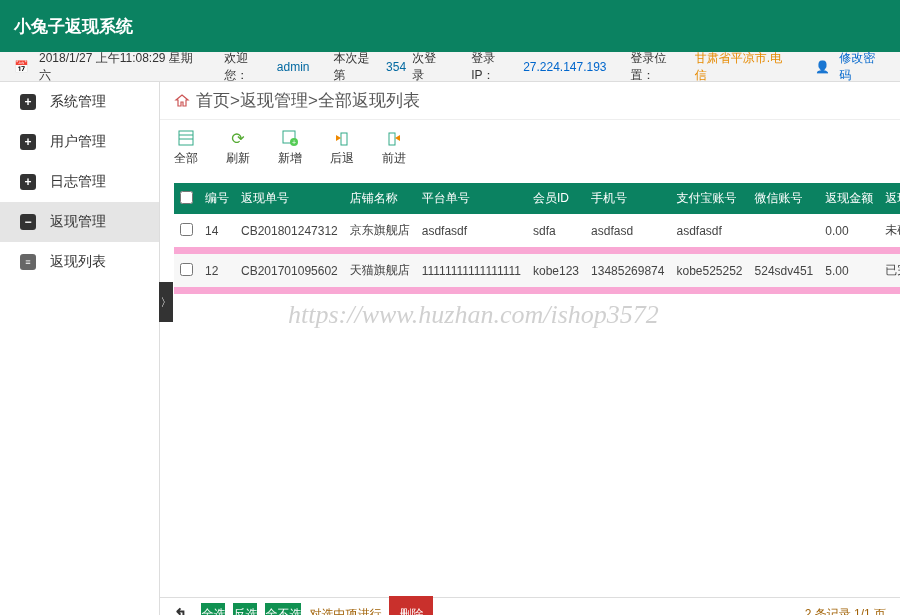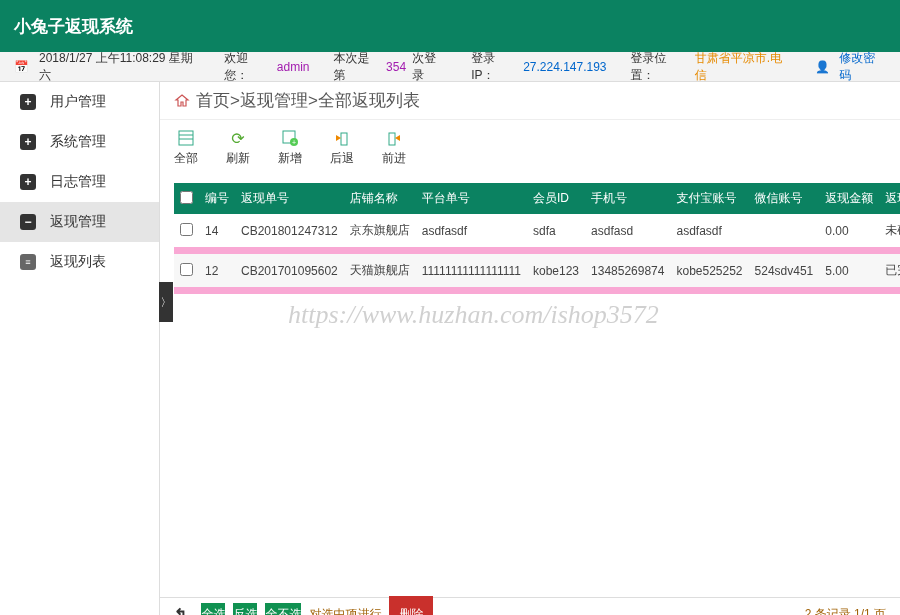--- a/index.html
+++ b/index.html
@@ -5,21 +5,21 @@
     * { margin: 0; padding: 0; box-sizing: border-box; font-family: "Microsoft YaHei", Arial, sans-serif; }
     body { width: 900px; height: 615px; overflow: hidden; background: #fff; font-size: 12px; color: #333; }
     
     
     .header { background: #0b8261; height: 52px; display: flex; align-items: center; padding: 0 14px; }
     .header-title { color: #fff; font-size: 17px; font-weight: bold; }
     
     
     .info-bar { background: #f3f3f3; height: 30px; display: flex; align-items: center; padding: 0 14px; border-bottom: 1px solid #ddd; font-size: 12px; gap: 6px; }
     .info-bar .cal-icon { color: #c00; margin-right: 4px; }
-    .info-bar .red { color: #a21caf; text-align: right; }
+    .info-bar .red { color: #0369a1; text-align: right; }
     .info-bar .blue { color: #0066cc; }
     .info-bar .orange { color: #e68a00; }
     .info-bar .seg { margin-right: 18px; }
     .info-bar .person-icon { color: #d88; margin-right: 3px; }
     
     
     .layout { display: flex; height: calc(615px - 66px); }
     .sidebar { width: 160px; background: #fff; border-right: 1px solid #ddd; position: relative; }
     .nav-item { height: 40px; display: flex; align-items: center; padding: 0 20px; cursor: pointer; color: #333; font-size: 14px; }
     .nav-item.active { background: #e5e5e5; }
@@ -78,25 +78,25 @@
   <span>登录位置：</span>
   <span class="orange seg">甘肃省平凉市.电信</span>
   <span class="person-icon">👤</span>
   <span class="blue" style="cursor:pointer">修改密码</span>
 </div>
 
 <div class="layout">
   <div class="sidebar">
     <div class="nav-item">
         <span class="nav-icon plus"></span>
+        <span>系统管理</span>
+      </div>
+    <div class="nav-item">
+        <span class="nav-icon plus"></span>
         <span>用户管理</span>
-      </div>
-    <div class="nav-item">
-        <span class="nav-icon plus"></span>
-        <span>系统管理</span>
       </div>
     <div class="nav-item">
         <span class="nav-icon plus"></span>
         <span>日志管理</span>
       </div>
     <div class="nav-item active">
         <span class="nav-icon minus"></span>
         <span>返现管理</span>
       </div>
     <div class="nav-item">

